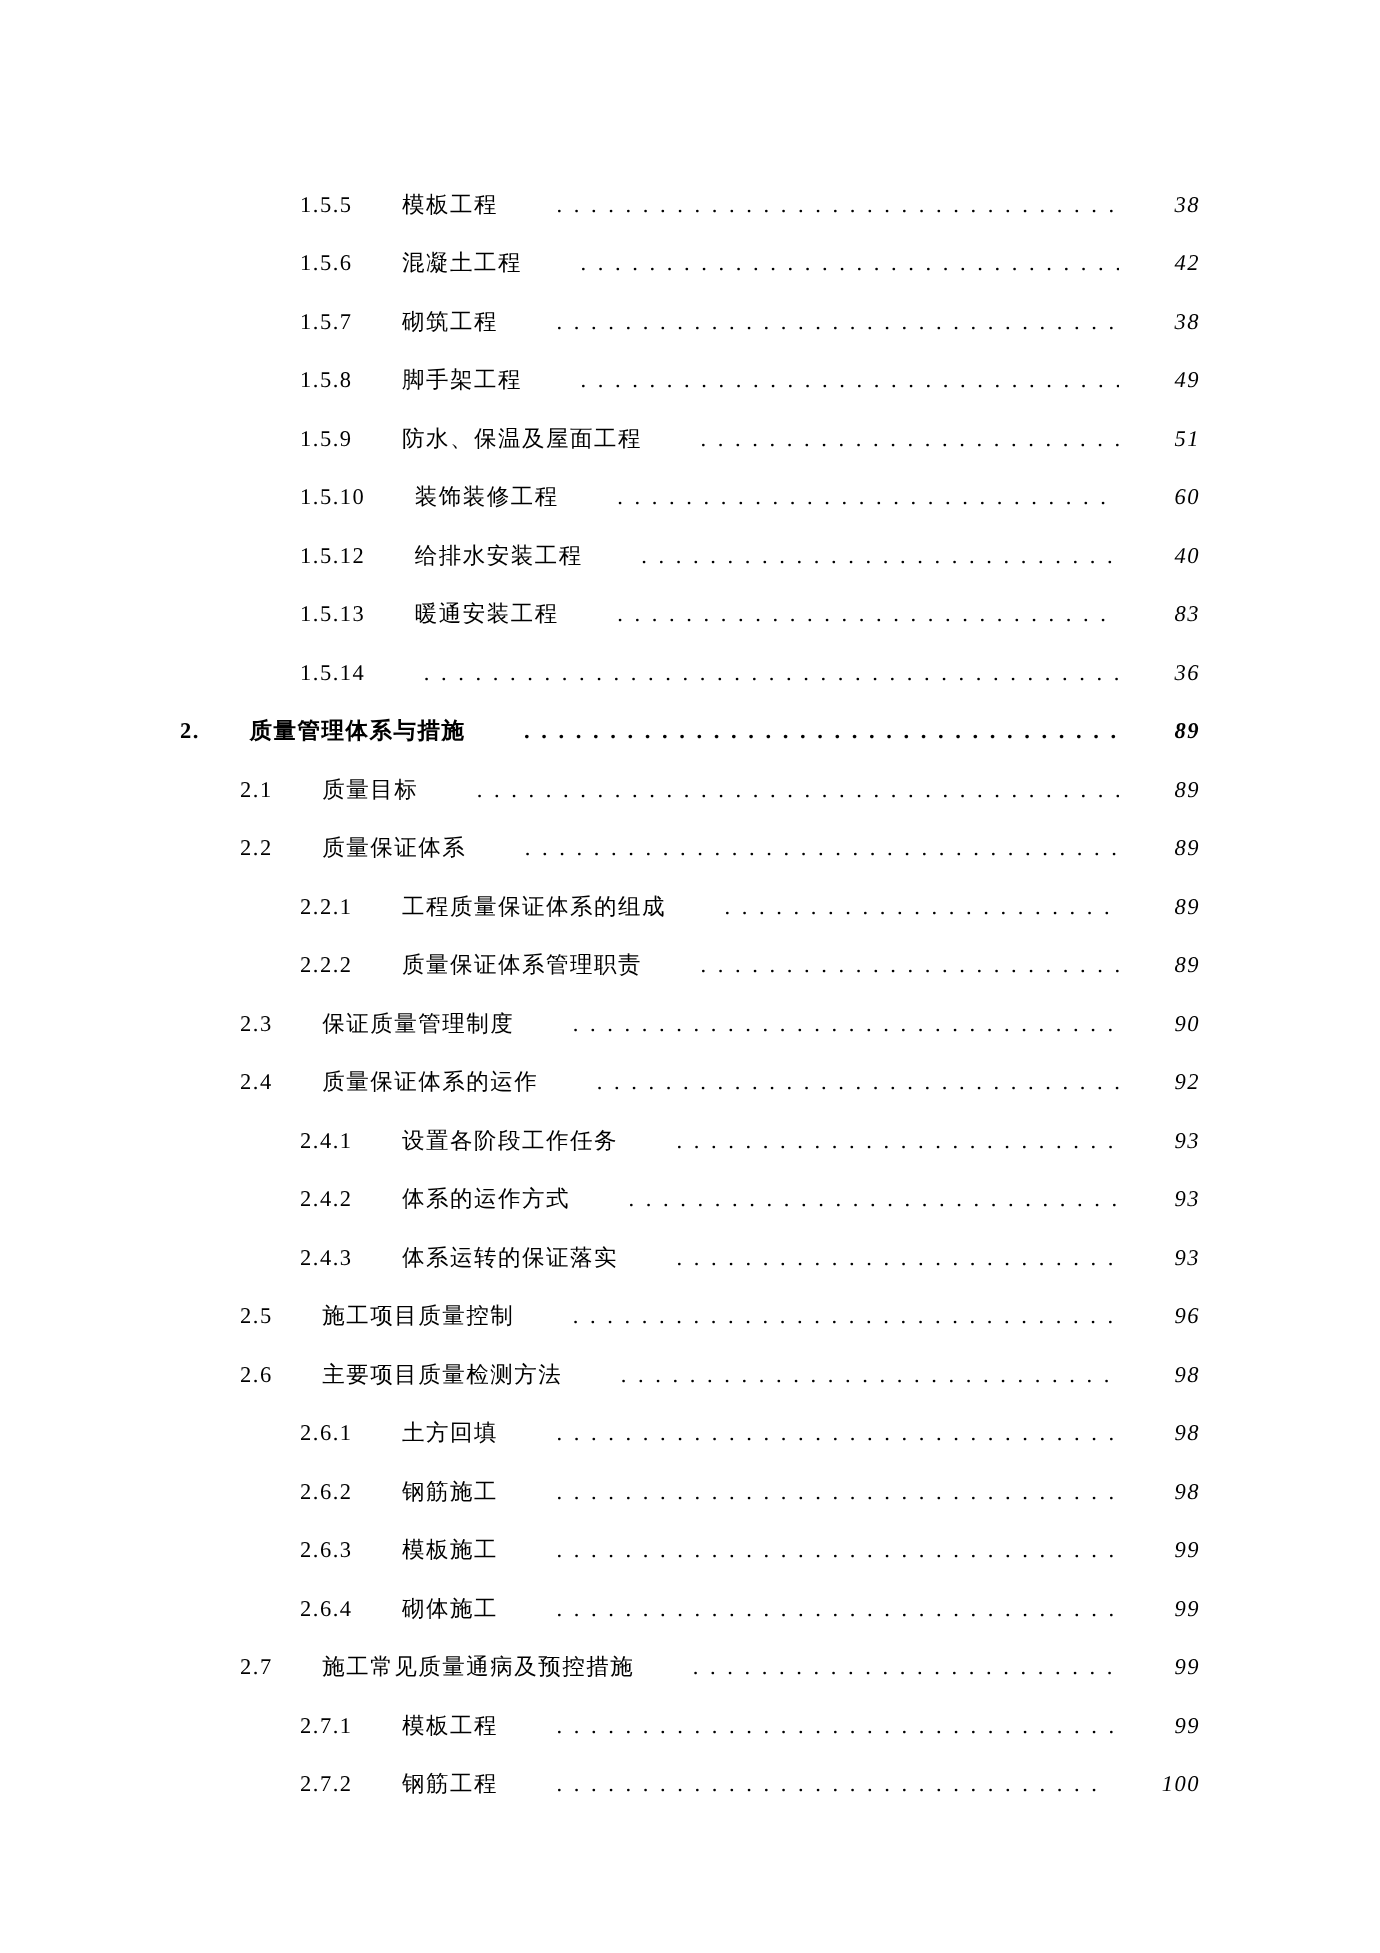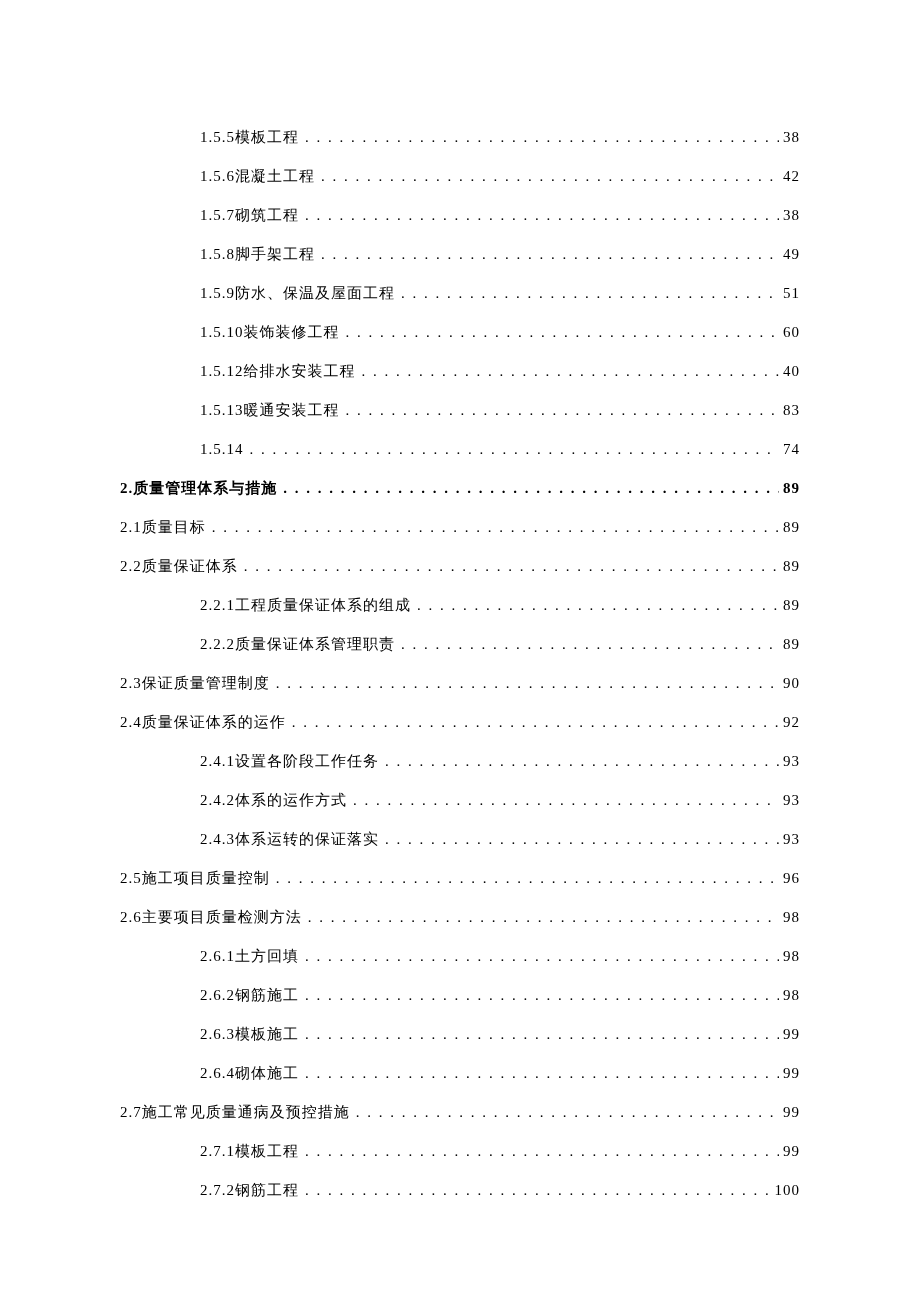--- a/index.html
+++ b/index.html
@@ -14,26 +14,28 @@
       padding: 118px 120px 60px 120px;
       box-sizing: border-box;
     }
     .toc-entry {
       display: flex;
       align-items: baseline;
       font-size: 15px;
       line-height: 2.6;
       color: #000;
       letter-spacing: 1px;
+      gap: 33px;
     }
     .toc-entry.level-1 {
       margin-left: 0px;
       font-weight: bold;
     }
     .toc-entry.level-2 {
+      margin-left: 40px;
       font-weight: normal;
       align-items: flex-end;
     }
     .toc-entry.level-3 {
       margin-left: 80px;
       font-weight: normal;
     }
     .toc-num {
       white-space: pre;
     }
@@ -47,20 +49,21 @@
       letter-spacing: 2px;
       white-space: nowrap;
       margin: 0 4px 0 6px;
     }
     .toc-dots::after {
       content: ". . . . . . . . . . . . . . . . . . . . . . . . . . . . . . . . . . . . . . . . . . . . . . . . . . . . . . . . . . . . . . . . . . . . . . . . . . . . . . . . . . . . . . . . . . . . . . . . . . . . . . . .";
     }
     .toc-page {
       white-space: nowrap;
       letter-spacing: 1px;
+      font-style: italic;
     }
   </style>
 </head>
 <body>
 
 <div class="page">
   <div id="toc-container">
       <div class="toc-entry level-3">
         <span class="toc-num">1.5.5</span> 
         <span class="toc-title">模板工程</span>
@@ -105,21 +108,21 @@
       </div>
       <div class="toc-entry level-3">
         <span class="toc-num">1.5.13</span> 
         <span class="toc-title">暖通安装工程</span>
         <span class="toc-dots"></span>
         <span class="toc-page">83</span>
       </div>
       <div class="toc-entry level-3">
         <span class="toc-num">1.5.14</span> 
         <span class="toc-dots"></span>
-        <span class="toc-page">74</span>
+        <span class="toc-page">36</span>
       </div>
       <div class="toc-entry level-1">
         <span class="toc-num">2.</span> 
         <span class="toc-title">质量管理体系与措施</span>
         <span class="toc-dots"></span>
         <span class="toc-page">89</span>
       </div>
       <div class="toc-entry level-2">
         <span class="toc-num">2.1</span> 
         <span class="toc-title">质量目标</span>

